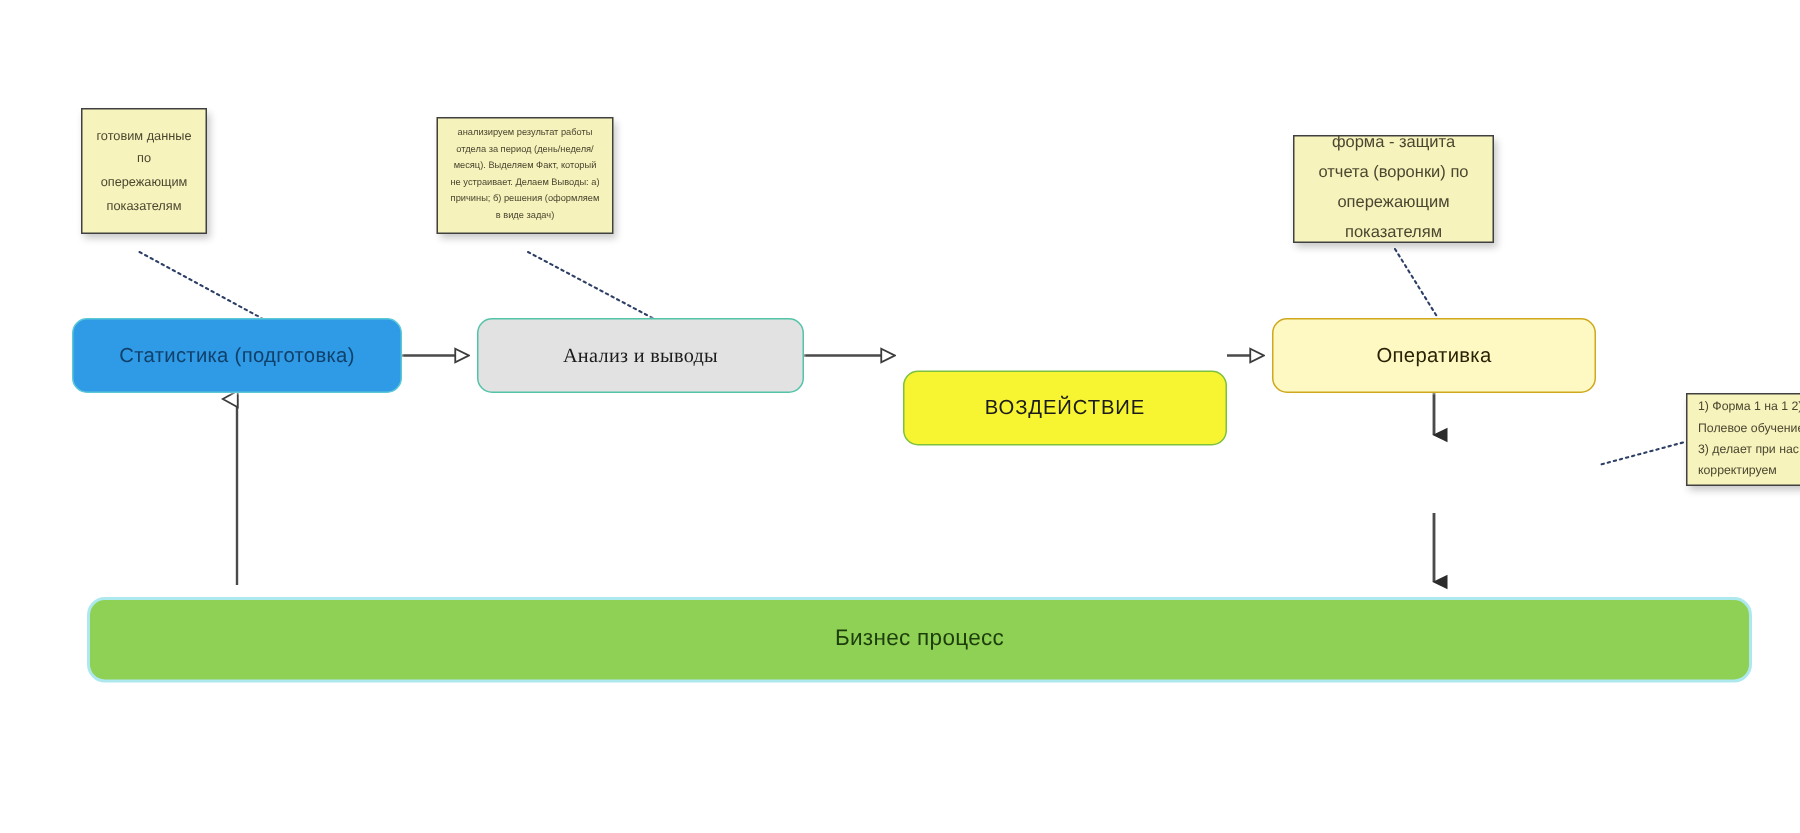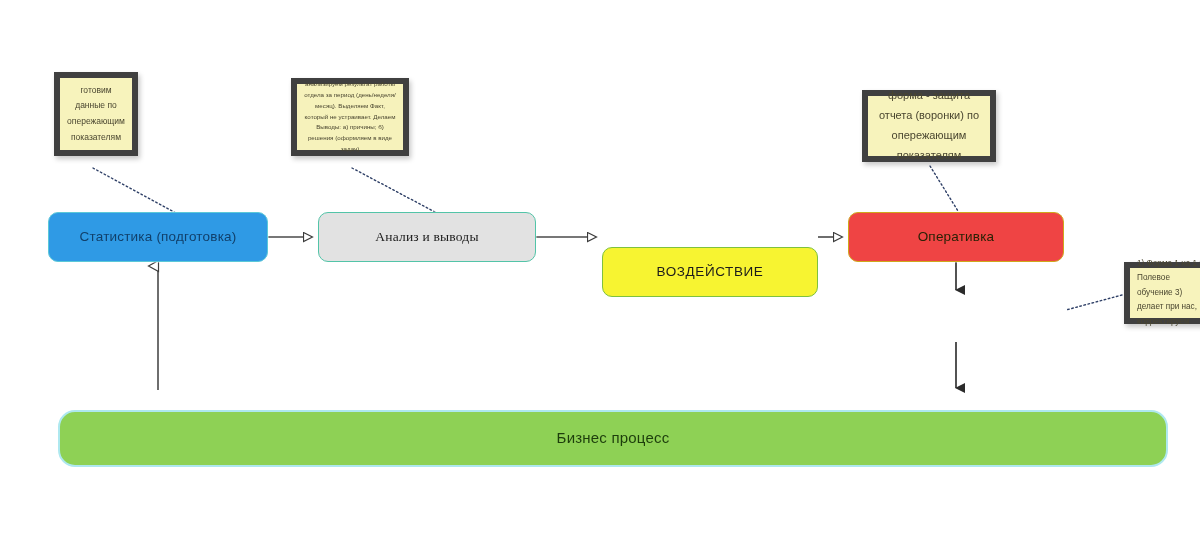--- a/index.html
+++ b/index.html
@@ -56,21 +56,21 @@
     color: #1b1b1b;
     font-family: Liberation Serif, serif;
   }
   .node.impact {
     background: #f7f431;
     border-color: #7ec13f;
     color: #1b1b1b;
     letter-spacing: .6px;
   }
   .node.operational {
-    background: #ef4444;
+    background: #fef9c3;
     border-color: #cfa81c;
     color: #2a2205;
   }
   .node.training {
     background: #c2e039;
     border-color: #8dc63f;
     color: #1b1b1b;
   }
   .node.business {
     background: #8ed155;
@@ -86,21 +86,21 @@
     position: absolute;
     box-sizing: border-box;
     background: #f7f3bc;
     color: #4a4630;
     text-align: center;
     display: flex;
     align-items: center;
     justify-content: center;
     padding: 6px 7px;
     box-shadow: 2px 3px 5px rgba(0,0,0,0.22);
-    border: 6px solid #404040;
+    border: 1px solid #404040;
   }
   .sticky span {
     display: block;
     width: 100%;
   }
   .sticky.n1 { font-size: 8.5px;  line-height: 1.85; }
   .sticky.n2 { font-size: 6.2px;  line-height: 1.75; background: #f6f2bb; }
   .sticky.n3 { font-size: 11px;  line-height: 1.8; }
   .sticky.n4 { font-size: 8.2px;  line-height: 1.75; text-align: left; }
   .sticky.n4 span { text-align: left; }
@@ -152,21 +152,21 @@
 
   <div class="node impact" style="left:602px; top:212px; width:216px; height:50px;margin-top:35px;">
     <span>ВОЗДЕЙСТВИЕ</span>
   </div>
 
   <div class="node operational" style="left:848px; top:212px; width:216px; height:50px;">
     <span>Оперативка</span>
   </div>
 
 
-  <div class="node business" style="left:58px; top:410px; width:1110px; height:57px;border-radius:17px;">
+  <div class="node business" style="left:58px; top:398px; width:1110px; height:57px;">
     <span>Бизнес процесс</span>
   </div>
 
   <div class="sticky n1" style="left:54px; top:72px; width:84px; height:84px;">
     <span>готовим данные по опережающим показателям</span>
   </div>
 
   <div class="sticky n2" style="left:291px; top:78px; width:118px; height:78px;">
     <span>анализируем результат работы отдела за период (день/неделя/месяц). Выделяем Факт, который не устраивает. Делаем Выводы: а) причины; б) решения (оформляем в виде задач)</span>
   </div>

